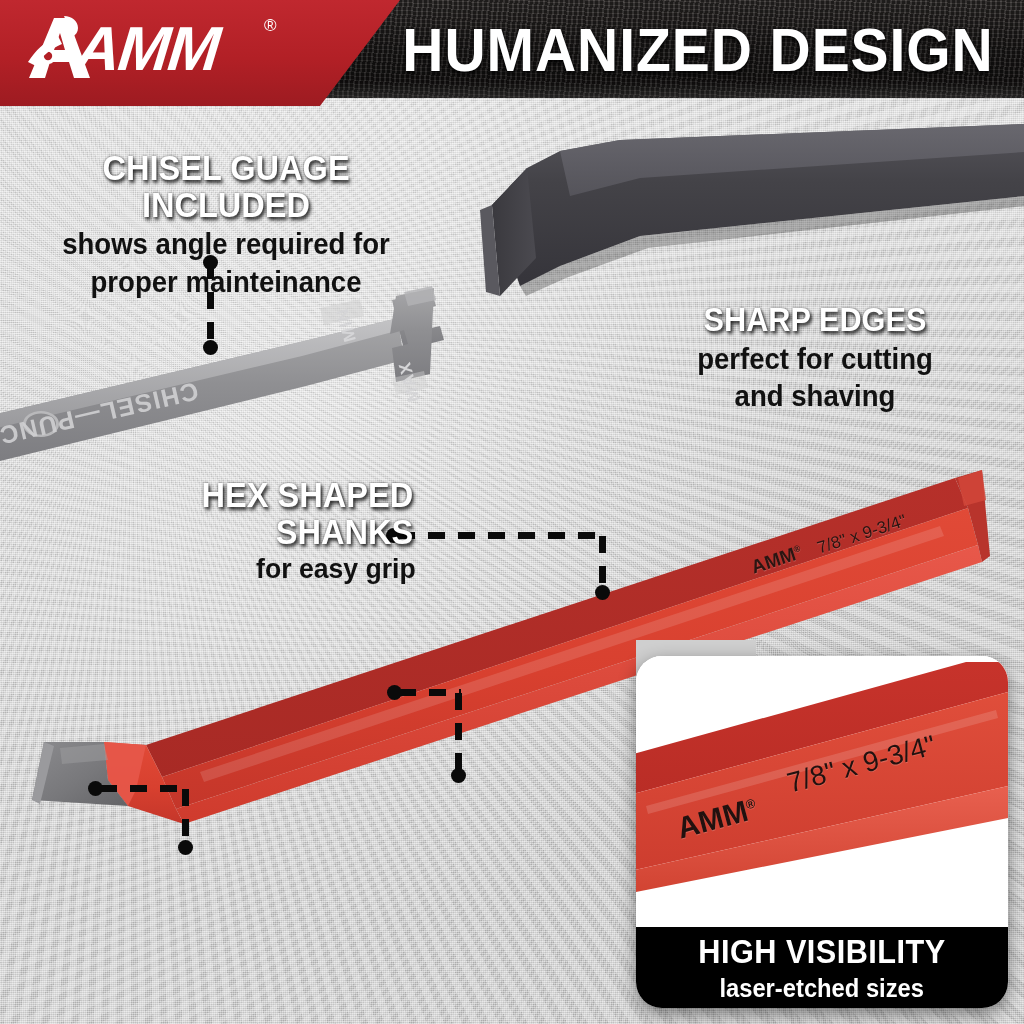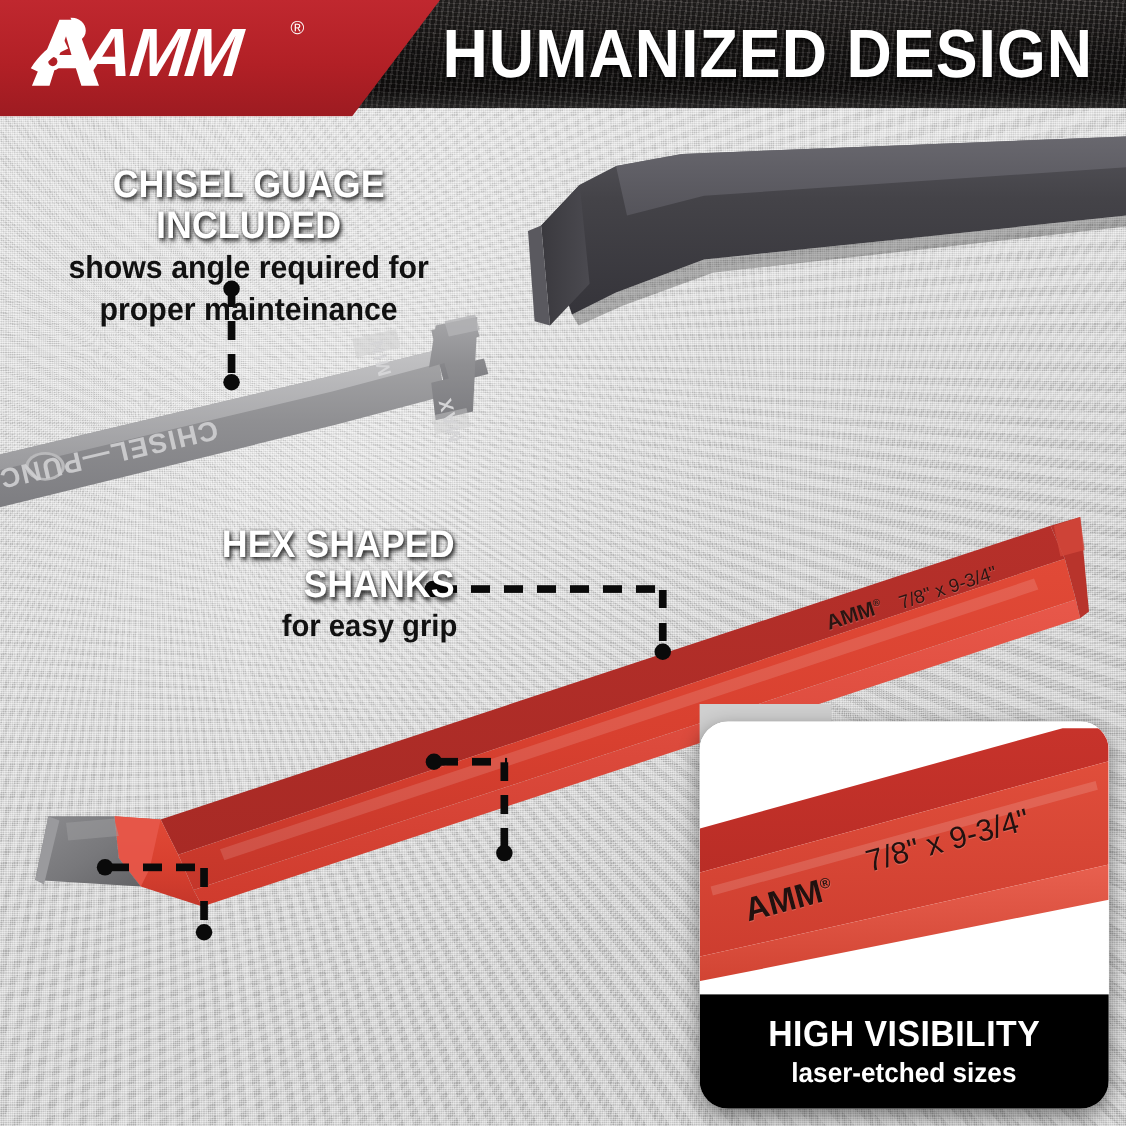--- a/index.html
+++ b/index.html
@@ -121,21 +121,21 @@
 
   
   .inset{
     position:absolute;left:636px;top:656px;width:372px;height:352px;
     border-radius:26px;overflow:hidden;
     background:#ffffff;
     box-shadow:0 6px 18px rgba(0,0,0,.45);
   }
   .inset-photo{position:absolute;left:0;top:0;width:372px;height:248px;background:#ffffff;overflow:hidden;}
   .inset-caption{
-    position:absolute;left:0;bottom:0;width:372px;height:104px;
+    position:absolute;left:0;bottom:0;width:372px;height:81px;
     background:#000000;display:flex;flex-direction:column;
     align-items:center;justify-content:center;
   }
   .inset-caption .cap-hl{
     color:#fff;font-weight:bold;font-size:33px;transform:scaleX(.93);
     font-family:"Liberation Sans", sans-serif;letter-spacing:.5px;
   }
   .inset-caption .cap-sub{
     color:#fff;font-weight:bold;font-size:25px;margin-top:3px;transform:scaleX(.95);
     font-family:"Liberation Sans", sans-serif;
@@ -331,20 +331,25 @@
       <div class="cap-sub">laser-etched sizes</div>
     </div>
   </div>
 
   <div class="callout" id="c-gauge">
     <div class="hl">CHISEL GUAGE INCLUDED</div>
     <div class="sub">shows angle required for</div>
     <div class="sub">proper mainteinance</div>
   </div>
 
+  <div class="callout" id="c-sharp">
+    <div class="hl">SHARP EDGES</div>
+    <div class="sub">perfect for cutting</div>
+    <div class="sub">and shaving</div>
+  </div>
 
   <div class="callout" id="c-hex">
     <div class="hl">HEX SHAPED</div>
     <div class="hl">SHANKS</div>
     <div class="sub">for easy grip</div>
   </div>
 
 
 
   <div class="header">

